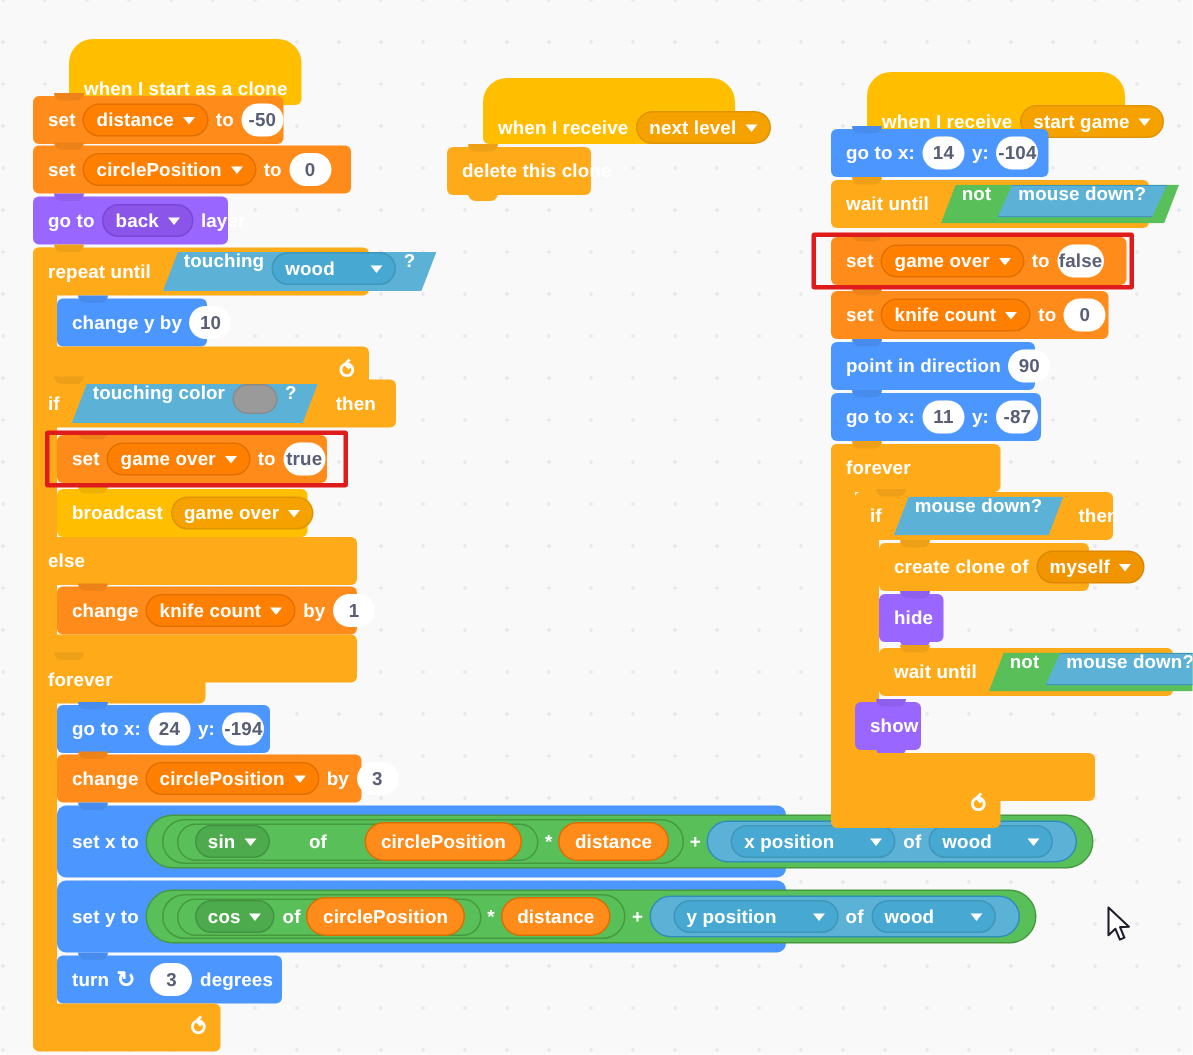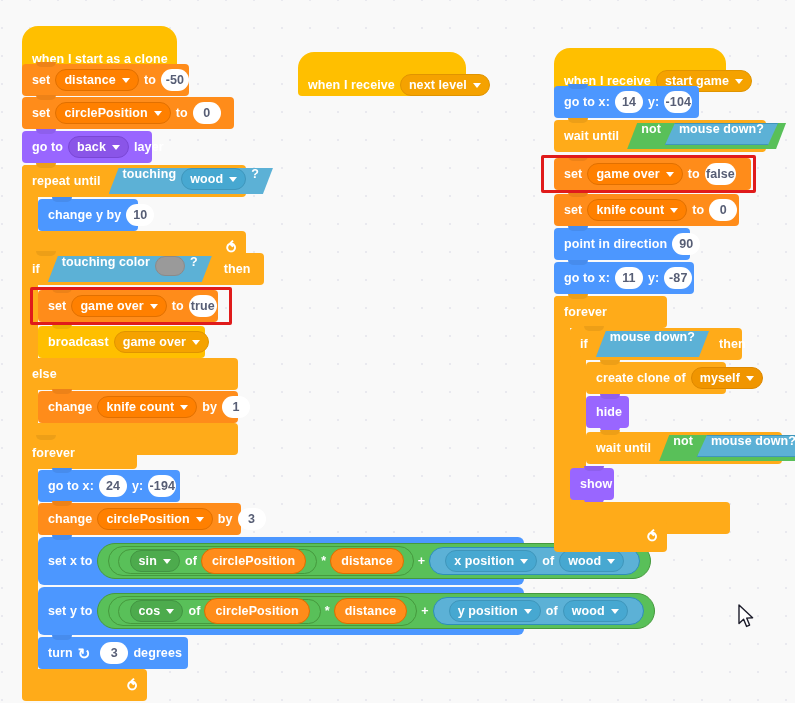--- a/index.html
+++ b/index.html
@@ -60,40 +60,41 @@
   .c-looks    { background: #9966ff; }
   .c-control  { background: #ffab19; }
   .c-vars     { background: #ff8c1a; }
 
   
   .hat {
     border-radius: 16px 16px 4px 4px;
     height: 44px;
     padding-top: 12px;
     align-items: center;
+    margin-left: 24px;
   }
   .hat > span, .hat > .field { margin-top: 10px; }
 
   
   .field {
     display: inline-flex;
     align-items: center;
     height: 22px;
     padding: 0 8px;
     margin: 0 5px;
     border-radius: 11px;
     font-size: 12.5px;
     font-weight: bold;
     color: #fff;
   }
   .f-vars    { background: #ff8000; border: 1px solid #e17000; }
   .f-events  { background: #f5a200; border: 1px solid #e09400; }
   .f-looks   { background: #8a55e8; border: 1px solid #7a47d6; }
   .f-control { background: #f09500; border: 1px solid #dd8800; }
-  .f-sensing { background: #47a8d1; border: 1px solid #3f96bb; }
+  .f-sensing { background: #47a8d1; border: 1px solid #3f96bb; gap: 18px; }
   .f-operator{ background: #4dab4d; border: 1px solid #429442; }
 
   .caret {
     width: 0; height: 0; margin-left: 6px;
     border-left: 4.5px solid transparent;
     border-right: 4.5px solid transparent;
     border-top: 5px solid #fff;
   }
 
   
@@ -297,21 +298,21 @@
       <i class="caret"></i>
     </span>
     <span>by</span>
     <span class="oval">3</span>
   </div>
 
   <div class="blk c-motion notch" style="left:38px; top:537px; width:486px; height:48px; border-radius:6px;">
     <span>set x to</span>
     <span class="rep rep-op" style="height:36px; border-radius:18px; padding:0 6px;">
       <span class="rep rep-op" style="height:30px; border-radius:15px; padding:0 5px;">
-        <span class="rep rep-op" style="height:25px; border-radius:13px; padding:0 6px;">
+        <span class="rep rep-op" style="height:25px; border-radius:13px; padding:0 6px;gap:21px;">
           <span class="field f-operator">
             <span>sin</span>
             <i class="caret"></i>
           </span>
           <span>of</span>
           <span class="rep rep-var">circlePosition</span>
         </span>
         <span>*</span>
         <span class="rep rep-var">distance</span>
       </span>
@@ -370,20 +371,23 @@
     <span class="loop-arrow">⥁</span>
   </div>
 
   <div class="blk hat c-events" style="left:298px; top:52px; width:168px;">
     <span>when I receive</span>
     <span class="field f-events">
       <span>next level</span>
       <i class="caret"></i>
     </span>
   </div>
+  <div class="blk c-control notch bump" style="left:298px; top:98px; width:96px;">
+    <span>delete this clone</span>
+  </div>
 
   <div class="blk hat c-events" style="left:554px; top:48px; width:172px;">
     <span>when I receive</span>
     <span class="field f-events">
       <span>start game</span>
       <i class="caret"></i>
     </span>
   </div>
 
   <div class="blk c-motion notch" style="left:554px; top:86px; width:145px;">

